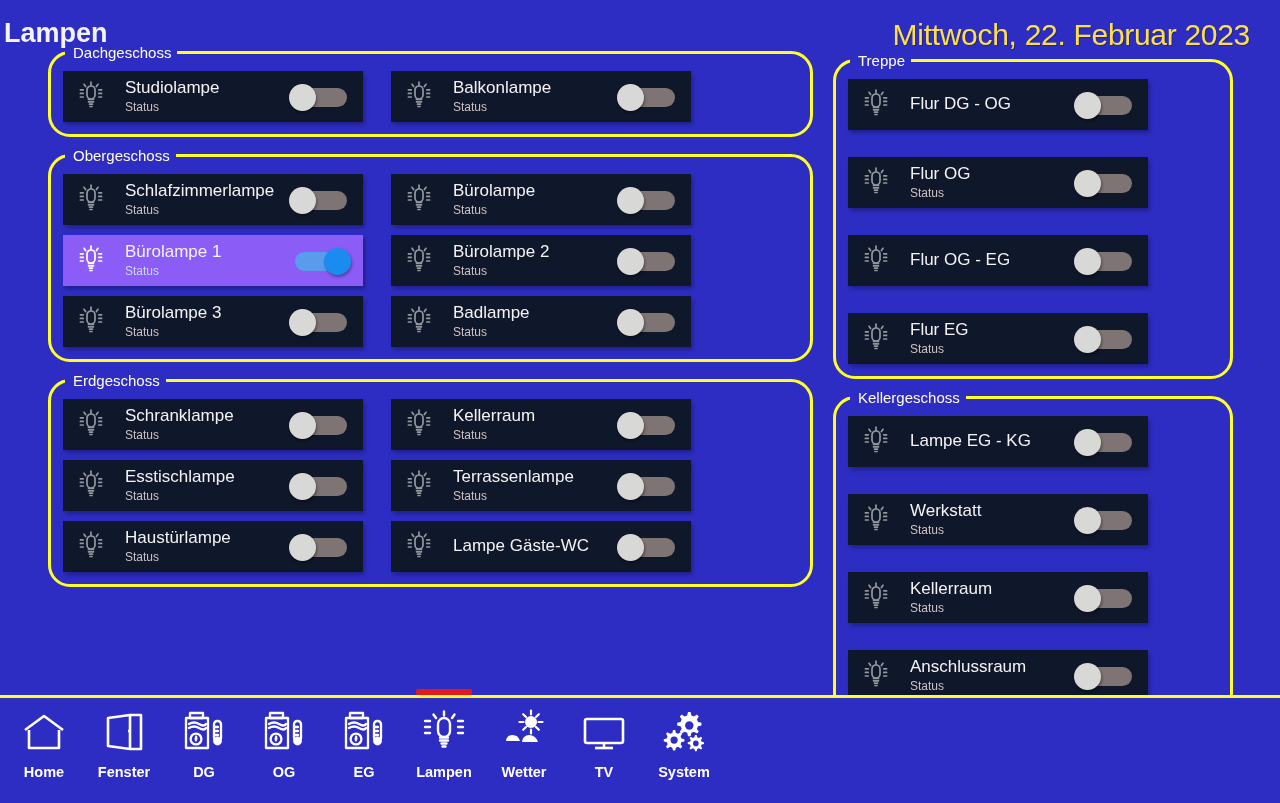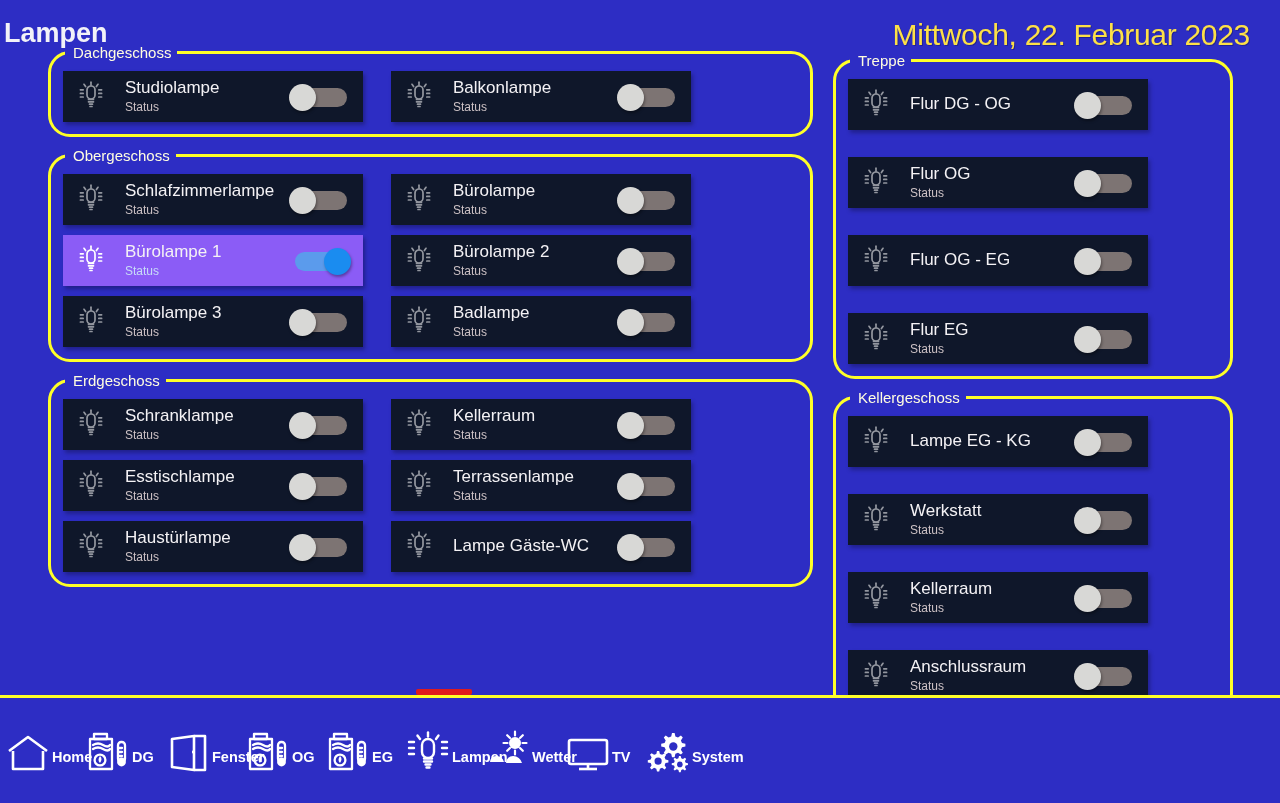--- a/index.html
+++ b/index.html
@@ -168,21 +168,21 @@
     border-top: 3px solid #ffff28;
     display: flex;
     align-items: flex-start;
     padding-left: 4px;
   }
 
   .nav-item {
     width: 80px;
     height: 100px;
     display: flex;
-    flex-direction: row;
+    flex-direction: column;
     align-items: center;
     justify-content: flex-start;
     position: relative;
     padding-top: 10px;
   }
 
   .nav-item .nav-icon {
     width: 48px;
     height: 48px;
     display: block;
@@ -783,42 +783,42 @@
 
 <div class="doorbell-msg">Heute hat es noch nicht geklingelt!</div>
 
 <div class="navbar" id="navbar">
     <div class="nav-item">
       <span class="nav-icon"><svg viewBox="0 0 48 48" width="48" height="48" fill="none" stroke="#ffffff" stroke-width="2.6" stroke-linejoin="round">
         <path d="M5 22 L24 8 L43 22"></path>
           <path d="M9 22 V40 H39 V22"></path>
         </svg></span>
       <span class="nav-label">Home</span>
+    </div>
+    <div class="nav-item">
+      <span class="nav-icon"><svg viewBox="0 0 48 48" width="48" height="48" fill="none" stroke="#ffffff" stroke-width="2.6" stroke-linejoin="round">
+        <path d="M8 10 L30 7 V41 L8 38 Z"></path>
+          <path d="M30 7 H41 V41 H30"></path>
+          <path d="M28 23 h3"></path>
+        </svg></span>
+      <span class="nav-label">Fenster</span>
     </div>
     <div class="nav-item">
       <span class="nav-icon"><svg viewBox="0 0 48 48" width="48" height="48" fill="none" stroke="#ffffff" stroke-width="2.3" stroke-linejoin="round" stroke-linecap="round">
         <rect x="6" y="10" width="22" height="30"></rect>
         <rect x="10" y="5" width="13" height="5"></rect>
         <path d="M9 16 q5 -3 10 0 q5 3 7 0"></path>
         <path d="M9 20 q5 -3 10 0 q5 3 7 0"></path>
         <circle cx="16" cy="31" r="5.4"></circle>
         <path d="M16 27 q3 3 0 7 q-3 -3 0 -7Z" fill="#ffffff" stroke="none"></path>
         <rect x="34" y="13" width="7" height="20" rx="3.2"></rect>
         <path d="M34 19 h4M34 23 h4M34 27 h4"></path>
         <circle cx="37.5" cy="33" r="4.4" fill="#ffffff" stroke="none"></circle>
         </svg></span>
       <span class="nav-label">DG</span>
-    </div>
-    <div class="nav-item">
-      <span class="nav-icon"><svg viewBox="0 0 48 48" width="48" height="48" fill="none" stroke="#ffffff" stroke-width="2.6" stroke-linejoin="round">
-        <path d="M8 10 L30 7 V41 L8 38 Z"></path>
-          <path d="M30 7 H41 V41 H30"></path>
-          <path d="M28 23 h3"></path>
-        </svg></span>
-      <span class="nav-label">Fenster</span>
     </div>
     <div class="nav-item">
       <span class="nav-icon"><svg viewBox="0 0 48 48" width="48" height="48" fill="none" stroke="#ffffff" stroke-width="2.3" stroke-linejoin="round" stroke-linecap="round">
         <rect x="6" y="10" width="22" height="30"></rect>
         <rect x="10" y="5" width="13" height="5"></rect>
         <path d="M9 16 q5 -3 10 0 q5 3 7 0"></path>
         <path d="M9 20 q5 -3 10 0 q5 3 7 0"></path>
         <circle cx="16" cy="31" r="5.4"></circle>
         <path d="M16 27 q3 3 0 7 q-3 -3 0 -7Z" fill="#ffffff" stroke="none"></path>
         <rect x="34" y="13" width="7" height="20" rx="3.2"></rect>

